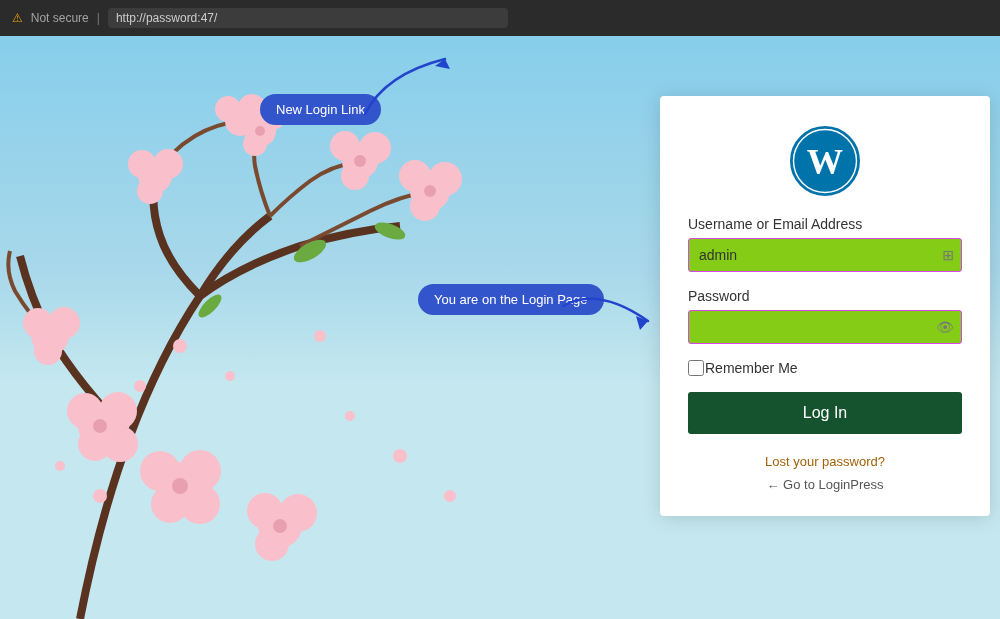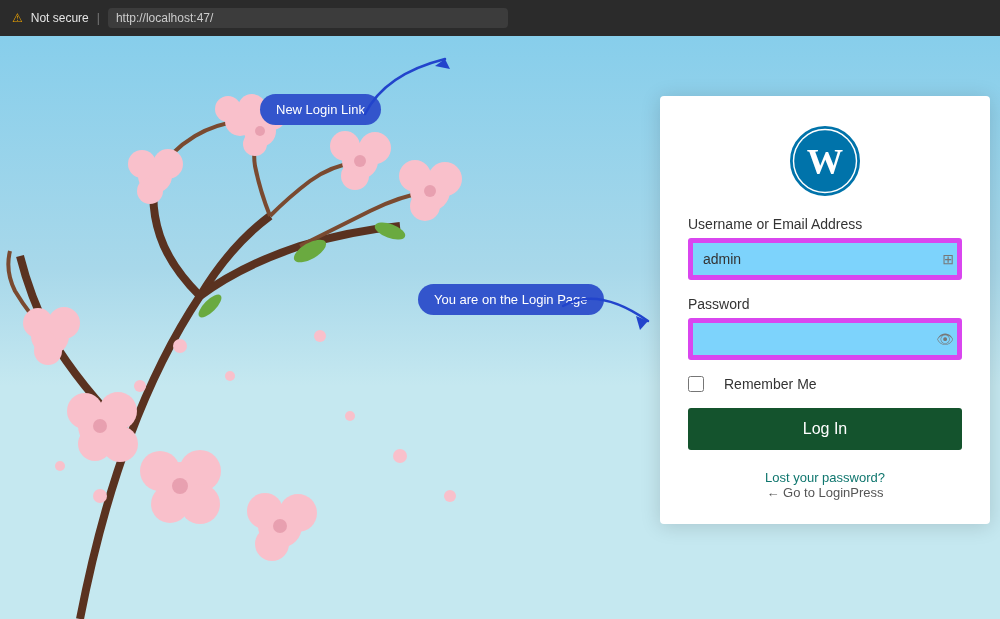--- a/index.html
+++ b/index.html
@@ -13,21 +13,21 @@
       display: flex;
       align-items: center;
       padding: 0 12px;
       gap: 8px;
     }
     #not-secure-icon {
       color: #f0a500;
       font-size: 12px;
     }
     #not-secure-label {
-      color: #e5e5e5;
+      color: #a3a3a3;
       font-size: 12px;
     }
     #url-bar {
       background: #3c3c3c;
       border-radius: 4px;
       padding: 3px 8px;
       color: #ccc;
       font-size: 12px;
       flex: 1;
       max-width: 400px;
@@ -91,41 +91,41 @@
       margin-bottom: 6px;
     }
 
     .form-input-wrapper {
       position: relative;
     }
 
     .form-input {
       width: 100%;
       padding: 8px 42px 8px 10px;
-      border: 5px solid #d946ef;
+      border: 1px solid #d946ef;
       border-radius: 3px;
       font-size: 14px;
       color: #333;
-      background: #7dd3fc;
+      background: #84cc16;
       outline: none;
     }
 
     .input-icon {
       position: absolute;
       right: 8px;
       top: 50%;
       transform: translateY(-50%);
       color: #777;
       font-size: 14px;
     }
 
     .remember-me-row {
       display: flex;
       align-items: center;
-      gap: 20px;
+      gap: 1px;
       margin-bottom: 16px;
     }
 
     .remember-checkbox {
       width: 16px;
       height: 16px;
       border: 1px solid #aaa;
       cursor: pointer;
     }
 
@@ -142,23 +142,24 @@
       border: none;
       border-radius: 3px;
       font-size: 16px;
       cursor: pointer;
       margin-bottom: 20px;
     }
 
     #forgot-password-link {
       display: block;
       text-align: center;
-      color: #0f766e;
+      color: #a16207;
       text-decoration: none;
       font-size: 13px;
+      margin-bottom: 8px;
     }
 
     #go-to-loginpress {
       display: block;
       text-align: center;
       color: #555;
       font-size: 13px;
     }
 
     
@@ -213,21 +214,21 @@
     .blossom-center { fill: #e8a0b0; }
     .leaf { fill: #6aaa40; }
   </style>
 </head>
 <body>
 
 <div id="browser-bar">
   <span id="not-secure-icon">⚠</span>
   <span id="not-secure-label">Not secure</span>
   <span style="color:#777;font-size:12px;">|</span>
-  <span id="url-bar">http://localhost:47/</span>
+  <span id="url-bar">http://password:47/</span>
 </div>
 
 <div id="main-content">
 
   <div id="background"></div>
 
   <svg id="cherry-blossoms" viewBox="0 0 640 583" xmlns="http://www.w3.org/2000/svg">
 
     <path class="blossom-branch" d="M 80 583 Q 100 480 130 400 Q 160 320 200 260 Q 230 210 270 180"></path>
     <path class="blossom-branch" d="M 130 400 Q 80 350 50 300 Q 30 260 20 220"></path>

